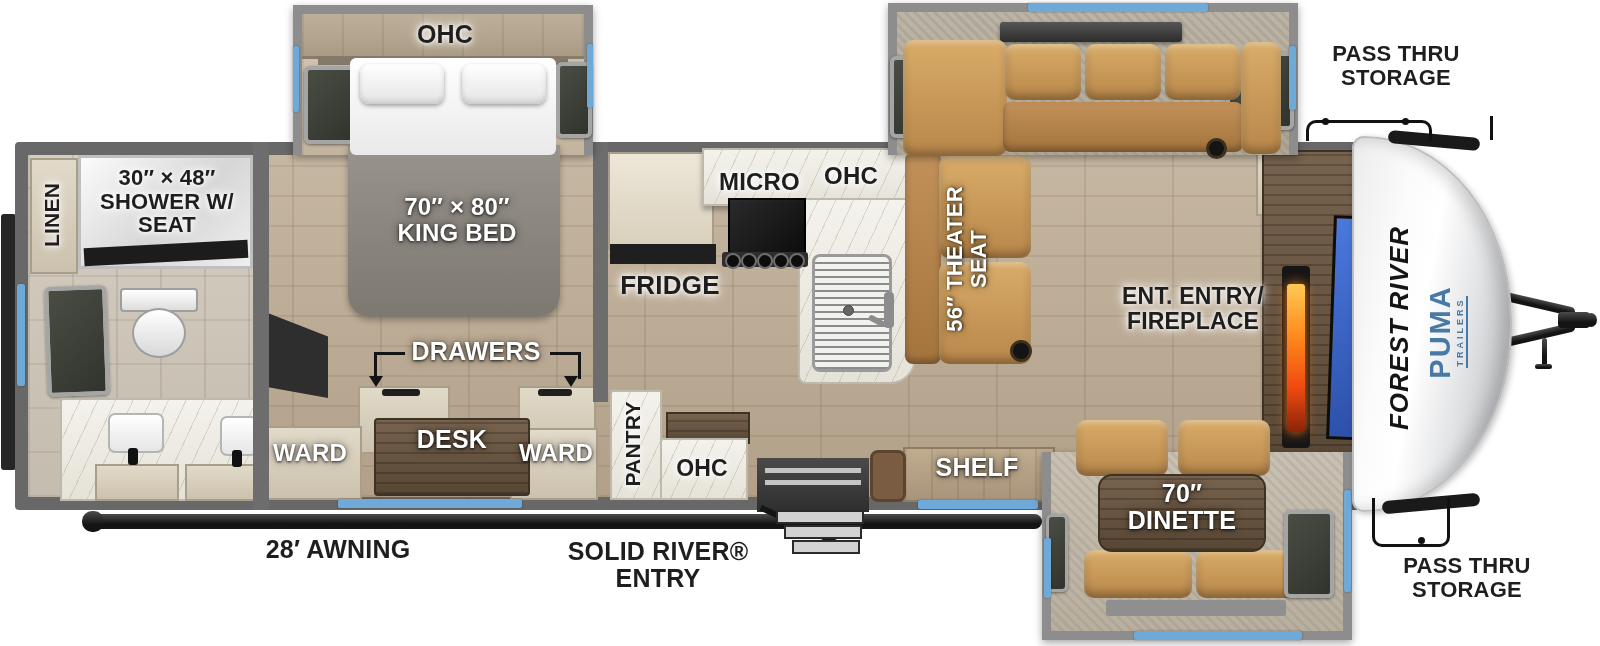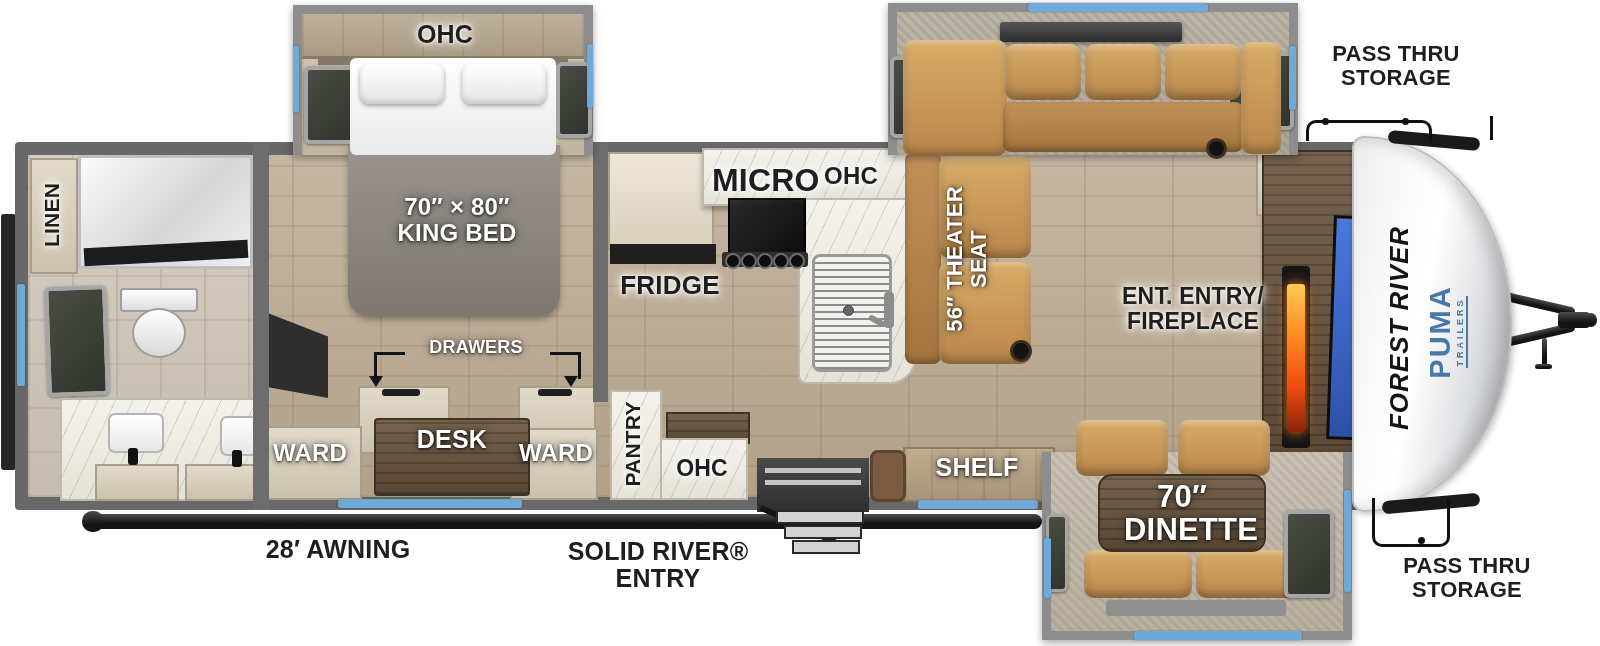--- a/index.html
+++ b/index.html
@@ -194,32 +194,33 @@
   <div class="abs bracket" style="left:1372px;top:498px;width:72px;height:46px;border-left:3px solid #111;border-bottom:3px solid #111;border-right:3px solid #111;border-radius:0 0 10px 10px;"></div>
   <div class="dot" style="left:1418px;top:537px;"></div>
 
   <div class="abs" style="left:374px;top:352px;width:28px;height:24px;border-top:3px solid #141414;border-left:3px solid #141414;z-index:40;"></div>
   <div class="abs tri-down" style="left:369px;top:376px;z-index:40;"></div>
   <div class="abs" style="left:550px;top:352px;width:28px;height:24px;border-top:3px solid #141414;border-right:3px solid #141414;z-index:40;"></div>
   <div class="abs tri-down" style="left:564px;top:376px;z-index:40;"></div>
 
   <div class="lbl dk" style="left:395px;top:21px;width:100px;font-size:25px;">OHC</div>
   <div class="lbl dk rot" style="left:-2px;top:204px;width:108px;height:22px;font-size:21px;">LINEN</div>
+  <div class="lbl dk" style="left:96px;top:166px;width:142px;font-size:22px;">30″ × 48″ SHOWER W/ SEAT</div>
   <div class="lbl lt" style="left:386px;top:194px;width:142px;font-size:24px;">70″ × 80″ KING BED</div>
-  <div class="lbl lt" style="left:400px;top:338px;width:152px;font-size:18px;">DRAWERS</div>
+  <div class="lbl lt" style="left:400px;top:338px;width:152px;font-size:25px;">DRAWERS</div>
   <div class="lbl lt" style="left:402px;top:426px;width:100px;font-size:25px;">DESK</div>
   <div class="lbl lt" style="left:262px;top:440px;width:96px;font-size:24px;">WARD</div>
   <div class="lbl lt" style="left:514px;top:440px;width:84px;font-size:24px;">WARD</div>
   <div class="lbl dk" style="left:600px;top:272px;width:140px;font-size:26px;">FRIDGE</div>
-  <div class="lbl dk" style="left:712px;top:163px;width:95px;font-size:32px;">MICRO</div>
+  <div class="lbl dk" style="left:712px;top:169px;width:95px;font-size:24px;">MICRO</div>
   <div class="lbl dk" style="left:815px;top:163px;width:72px;font-size:24px;">OHC</div>
   <div class="lbl dk rot" style="left:572px;top:434px;width:120px;height:20px;font-size:21px;">PANTRY</div>
   <div class="lbl dk" style="left:662px;top:456px;width:80px;font-size:23px;">OHC</div>
   <div class="lbl lt rot" style="left:886px;top:236px;width:160px;height:46px;font-size:22px;">56″ THEATER SEAT</div>
   <div class="lbl dk" style="left:1118px;top:284px;width:150px;font-size:23px;">ENT. ENTRY/ FIREPLACE</div>
   <div class="lbl lt" style="left:906px;top:454px;width:142px;font-size:25px;">SHELF</div>
-  <div class="lbl lt" style="left:1124px;top:480px;width:116px;font-size:31px;">70″ DINETTE</div>
+  <div class="lbl lt" style="left:1124px;top:480px;width:116px;font-size:25px;">70″ DINETTE</div>
   <div class="lbl dk" style="left:1320px;top:42px;width:152px;font-size:22px;">PASS THRU STORAGE</div>
   <div class="lbl dk" style="left:1388px;top:554px;width:158px;font-size:22px;">PASS THRU STORAGE</div>
   <div class="lbl dk" style="left:248px;top:536px;width:180px;font-size:25px;">28′ AWNING</div>
   <div class="lbl dk" style="left:562px;top:538px;width:192px;font-size:25px;">SOLID RIVER® ENTRY</div>
 
 </div>
 
 </body></html>

